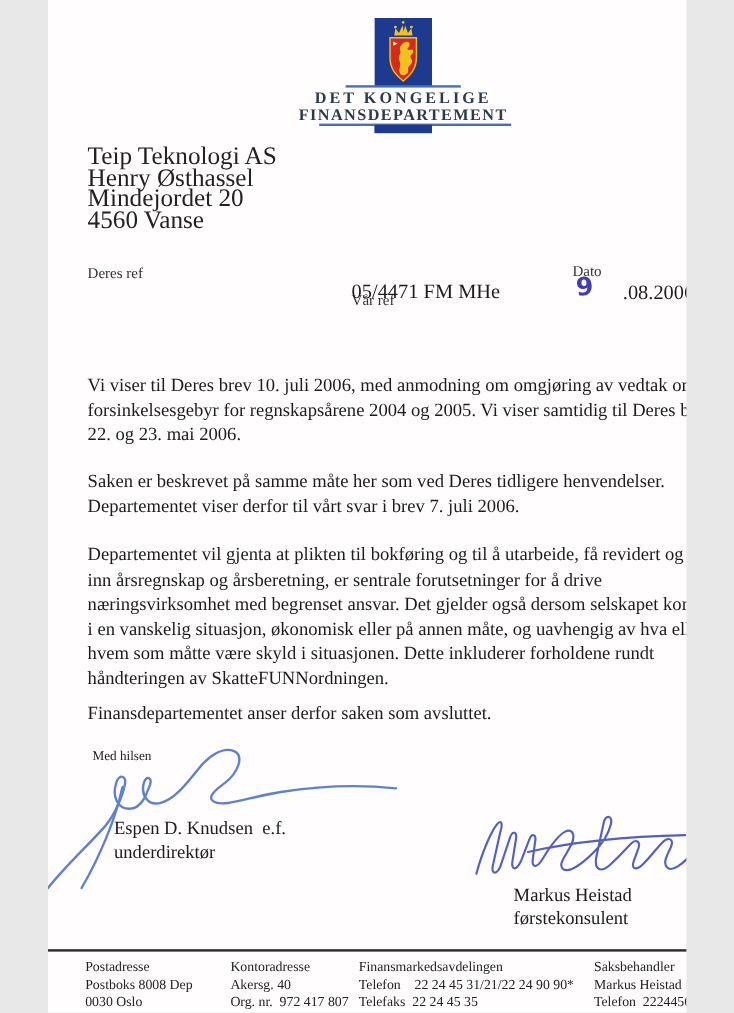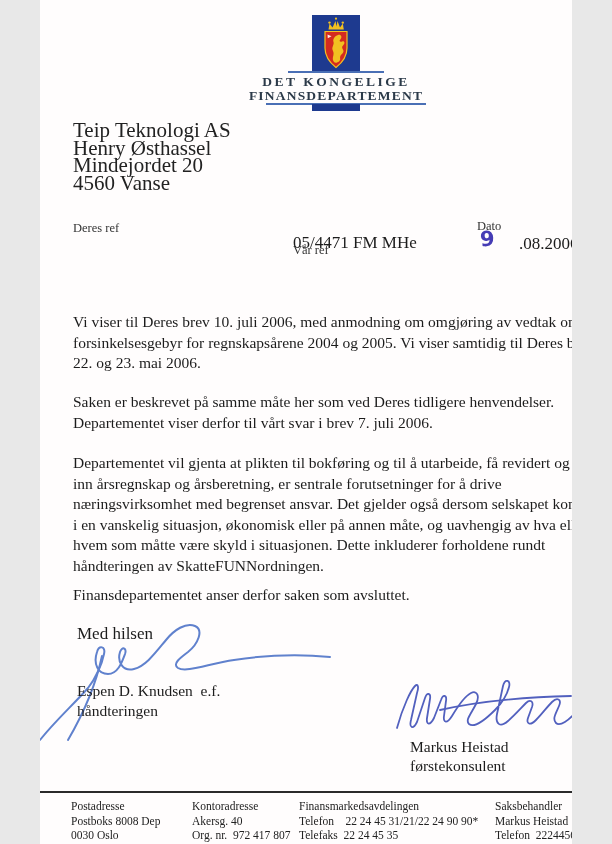--- a/index.html
+++ b/index.html
@@ -56,26 +56,26 @@
   }
   .para{
     left:33px;width:560px;
     font-size:15.5px;line-height:20.5px;
     white-space:pre-line;color:#1c1c1c;
   }
   .p1{top:312px;}
   .p2{top:392px;}
   .p3{top:453px;}
   .p4{top:585px;}
-  .closing{left:37px;top:624px;font-size:17px;font-family:Liberation Serif, serif;}
+  .closing{left:37px;top:624px;font-size:11px;font-family:Liberation Serif, serif;}
 
   
   .sig-espen-svg{left:-2px;top:612px;}
   .sig-markus-svg{left:345px;top:668px;}
-  .sig-name{font-size:15.5px;white-space:pre;color:#1c1c1c;}
+  .sig-name{font-size:15.5px;white-space:pre;color:#1c1c1c;margin-left:18px;}
   .espen-name{left:37px;top:682px;}
   .espen-title{left:37px;top:702px;}
   .markus-name{left:370px;top:738px;}
   .markus-title{left:370px;top:757px;}
 
   
   .footer-rule{left:0;top:791px;width:612px;height:2px;background:#2b2b2b;}
   .fcol{
     top:799px;font-size:11.5px;line-height:14.5px;
     white-space:pre;color:#222;
@@ -143,21 +143,21 @@
 
   <div class="abs sig-espen-svg">
     <svg width="300" height="135" viewBox="0 0 300 135" aria-hidden="true">
       <g fill="none" stroke="#4f74c8" stroke-width="2" stroke-linecap="round" opacity="0.9">
         <path d="M2 128 C18 108 36 92 50 76 C58 66 64 52 66 42 C68 34 61 33 59 40 C55 52 60 62 70 62 C80 62 84 50 87 42 C89 36 84 34 82 40 C79 50 85 60 96 57 C108 54 118 40 128 28 C136 18 148 10 157 14 C166 18 160 32 150 40 C142 46 134 52 140 56 C148 61 170 52 196 48 C228 43 264 42 292 45"></path>
         <path d="M64 44 C58 72 44 104 30 128"></path>
       </g>
     </svg>
   </div>
   <div class="abs sig-name espen-name">Espen D. Knudsen  e.f.</div>
-  <div class="abs sig-name espen-title">håndteringen</div>
+  <div class="abs sig-name espen-title">underdirektør</div>
 
   <div class="abs sig-markus-svg">
     <svg width="230" height="80" viewBox="0 0 230 80" aria-hidden="true">
       <g fill="none" stroke="#4050b8" stroke-width="1.8" stroke-linecap="round" opacity="0.9">
         <path d="M12 60 C18 38 26 22 30 18 C33 15 34 19 32 25 L26 52 C24 60 28 62 32 54 L40 30 C42 24 46 25 45 31 L42 50 C41 57 45 58 49 50 L56 32 C58 26 62 27 61 33 L59 48 C58 55 62 56 67 48 C73 38 80 28 86 25 C92 22 95 28 91 36 C86 46 80 52 84 56 C89 60 100 52 110 42 C117 35 122 27 124 19 C126 12 120 10 118 18 L112 46 C110 56 115 60 123 53 C130 47 136 40 141 35 C145 31 149 33 147 39 L143 50 C141 56 145 58 151 52 C157 46 162 39 167 34 C172 29 177 31 174 38 C171 45 167 51 171 55 C175 59 184 52 191 44 C196 39 201 36 205 38"></path>
         <path d="M55 42 C95 33 140 29 186 28"></path>
       </g>
     </svg>
   </div>
   <div class="abs sig-name markus-name">Markus Heistad</div>

